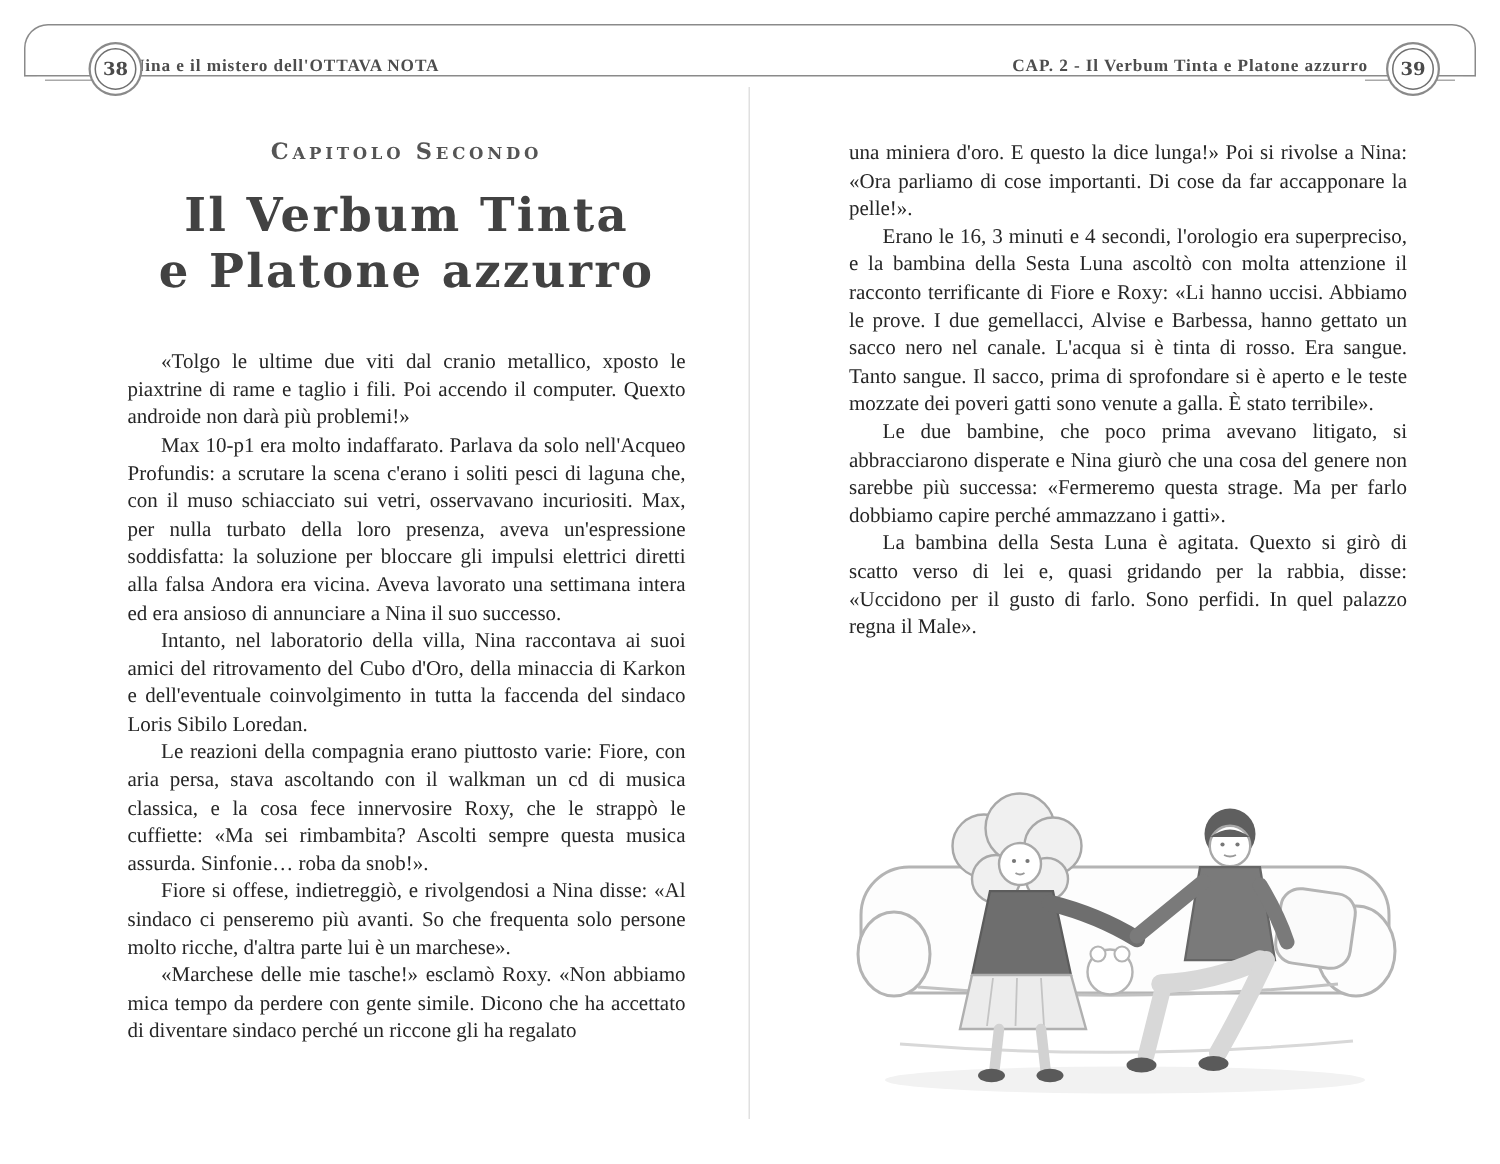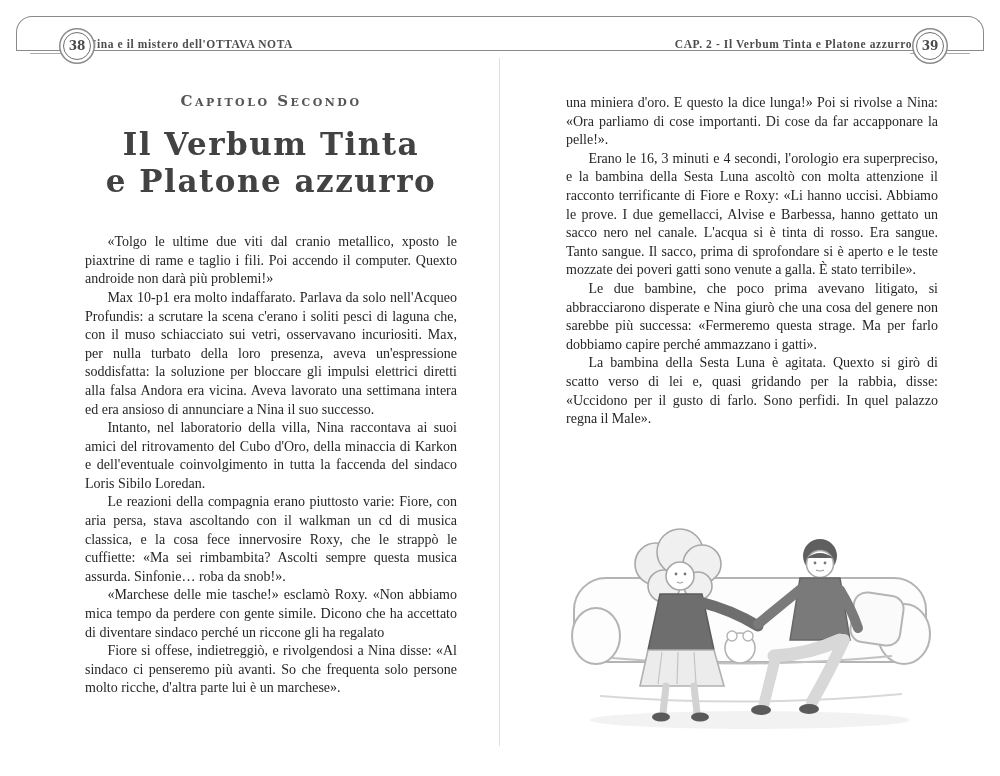--- a/index.html
+++ b/index.html
@@ -37,21 +37,21 @@
     position:absolute;top:32px;
     width:26px;height:26px;border-radius:50%;
     background:#ffffff;border:1.4px solid #6f6f6f;
     box-shadow:0 0 0 2.5px #ffffff, 0 0 0 4px #8a8a8a;
     display:flex;align-items:center;justify-content:center;
     font-family:"DejaVu Serif", serif;
     font-size:12px;font-weight:bold;color:#4a4a4a;
     z-index:3;
   }
   .badge-left{left:44px;margin-left:19px;}
-  .badge-right{right:56px;}
+  .badge-right{right:44px;}
   .header-title{
     position:absolute;top:38px;
     font-family:Liberation Serif, serif;
     font-size:11.5px;font-weight:bold;color:#4d4d4d;
     letter-spacing:0.6px;white-space:nowrap;z-index:2;
     background:#ffffff;padding:0 6px;
   }
   .header-title-left{left:82px;}
   .header-title-right{right:82px;}
 
@@ -116,22 +116,22 @@
     <div class="chapter-label">Capitolo Secondo</div>
     <div class="chapter-title">
       <span>Il Verbum Tinta</span><br>
       <span>e Platone azzurro</span>
     </div>
     <div class="body-text">
       <p>«Tolgo le ultime due viti dal cranio metallico, xposto le piaxtrine di rame e taglio i fili. Poi accendo il computer. Quexto androide non darà più problemi!»</p>
       <p>Max 10-p1 era molto indaffarato. Parlava da solo nell'Acqueo Profundis: a scrutare la scena c'erano i soliti pesci di laguna che, con il muso schiacciato sui vetri, osservavano incuriositi. Max, per nulla turbato della loro presenza, aveva un'espressione soddisfatta: la soluzione per bloccare gli impulsi elettrici diretti alla falsa Andora era vicina. Aveva lavorato una settimana intera ed era ansioso di annunciare a Nina il suo successo.</p>
       <p>Intanto, nel laboratorio della villa, Nina raccontava ai suoi amici del ritrovamento del Cubo d'Oro, della minaccia di Karkon e dell'eventuale coinvolgimento in tutta la faccenda del sindaco Loris Sibilo Loredan.</p>
       <p>Le reazioni della compagnia erano piuttosto varie: Fiore, con aria persa, stava ascoltando con il walkman un cd di musica classica, e la cosa fece innervosire Roxy, che le strappò le cuffiette: «Ma sei rimbambita? Ascolti sempre questa musica assurda. Sinfonie… roba da snob!».</p>
+      <p>Fiore si offese, indietreggiò, e rivolgendosi a Nina disse: «Al sindaco ci penseremo più avanti. So che frequenta solo persone molto ricche, d'altra parte lui è un marchese».</p>
       <p>«Marchese delle mie tasche!» esclamò Roxy. «Non abbiamo mica tempo da perdere con gente simile. Dicono che ha accettato di diventare sindaco perché un riccone gli ha regalato</p>
-      <p>Fiore si offese, indietreggiò, e rivolgendosi a Nina disse: «Al sindaco ci penseremo più avanti. So che frequenta solo persone molto ricche, d'altra parte lui è un marchese».</p>
     </div>
   </div>
 
   <div class="right-column">
     <div class="body-text">
       <p class="continuation">una miniera d'oro. E questo la dice lunga!» Poi si rivolse a Nina: «Ora parliamo di cose importanti. Di cose da far accapponare la pelle!».</p>
       <p>Erano le 16, 3 minuti e 4 secondi, l'orologio era superpreciso, e la bambina della Sesta Luna ascoltò con molta attenzione il racconto terrificante di Fiore e Roxy: «Li hanno uccisi. Abbiamo le prove. I due gemellacci, Alvise e Barbessa, hanno gettato un sacco nero nel canale. L'acqua si è tinta di rosso. Era sangue. Tanto sangue. Il sacco, prima di sprofondare si è aperto e le teste mozzate dei poveri gatti sono venute a galla. È stato terribile».</p>
       <p>Le due bambine, che poco prima avevano litigato, si abbracciarono disperate e Nina giurò che una cosa del genere non sarebbe più successa: «Fermeremo questa strage. Ma per farlo dobbiamo capire perché ammazzano i gatti».</p>
       <p>La bambina della Sesta Luna è agitata. Quexto si girò di scatto verso di lei e, quasi gridando per la rabbia, disse: «Uccidono per il gusto di farlo. Sono perfidi. In quel palazzo regna il Male».</p>
     </div>

